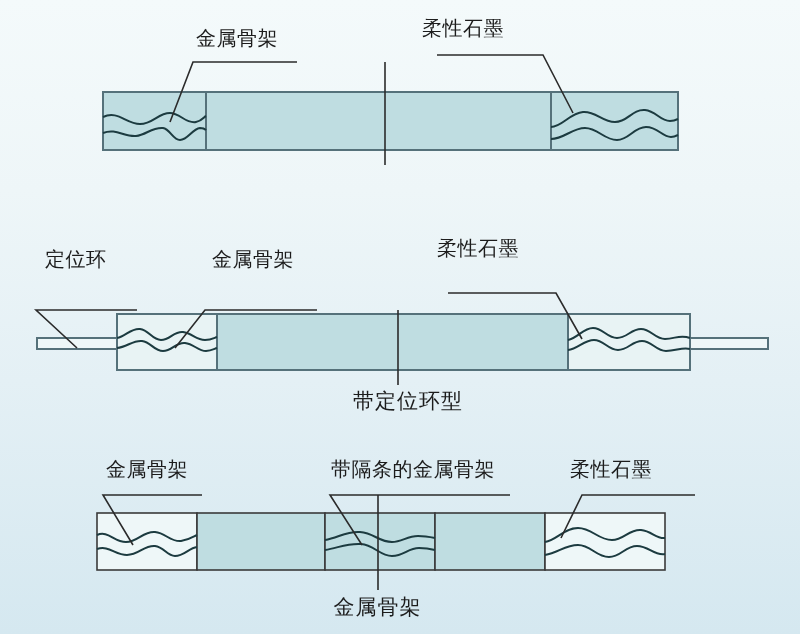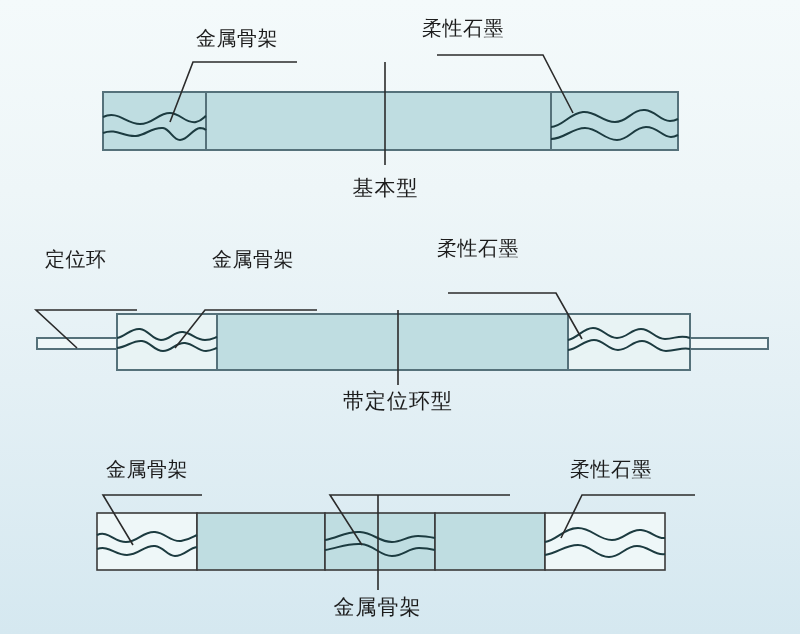--- a/index.html
+++ b/index.html
@@ -138,24 +138,24 @@
       <path d="M510,495 L330,495 L362,545" fill="none" stroke="#2b2b2b" stroke-width="1.6"></path>
 
       <path d="M695,495 L582,495 L561,538" fill="none" stroke="#2b2b2b" stroke-width="1.6"></path>
 
       <line x1="378" y1="495" x2="378" y2="590" stroke="#2b2b2b" stroke-width="1.6"></line>
     </g>
   </svg>
 
   <div class="lbl" style="left:196px; top:28px;">金属骨架</div>
   <div class="lbl" style="left:422px; top:18px;">柔性石墨</div>
-  <div class="caption" style="left:333px; top:178px; width:105px;">基本型</div>
 
   <div class="lbl" style="left:45px; top:249px;font-family:Liberation Serif, serif;">定位环</div>
   <div class="lbl" style="left:212px; top:249px;">金属骨架</div>
   <div class="lbl" style="left:437px; top:238px;">柔性石墨</div>
-  <div class="caption" style="left:333px; top:391px; width:130px;">带定位环型</div>
+  <div class="caption" style="left:333px; top:391px; width:130px;text-align:right;">带定位环型</div>
 
   <div class="lbl" style="left:106px; top:459px;">金属骨架</div>
+  <div class="lbl" style="left:331px; top:459px;">带隔条的金属骨架</div>
   <div class="lbl" style="left:570px; top:459px;">柔性石墨</div>
   <div class="caption" style="left:325px; top:597px; width:105px;">金属骨架</div>
 
 </div>
 
 </body></html>

